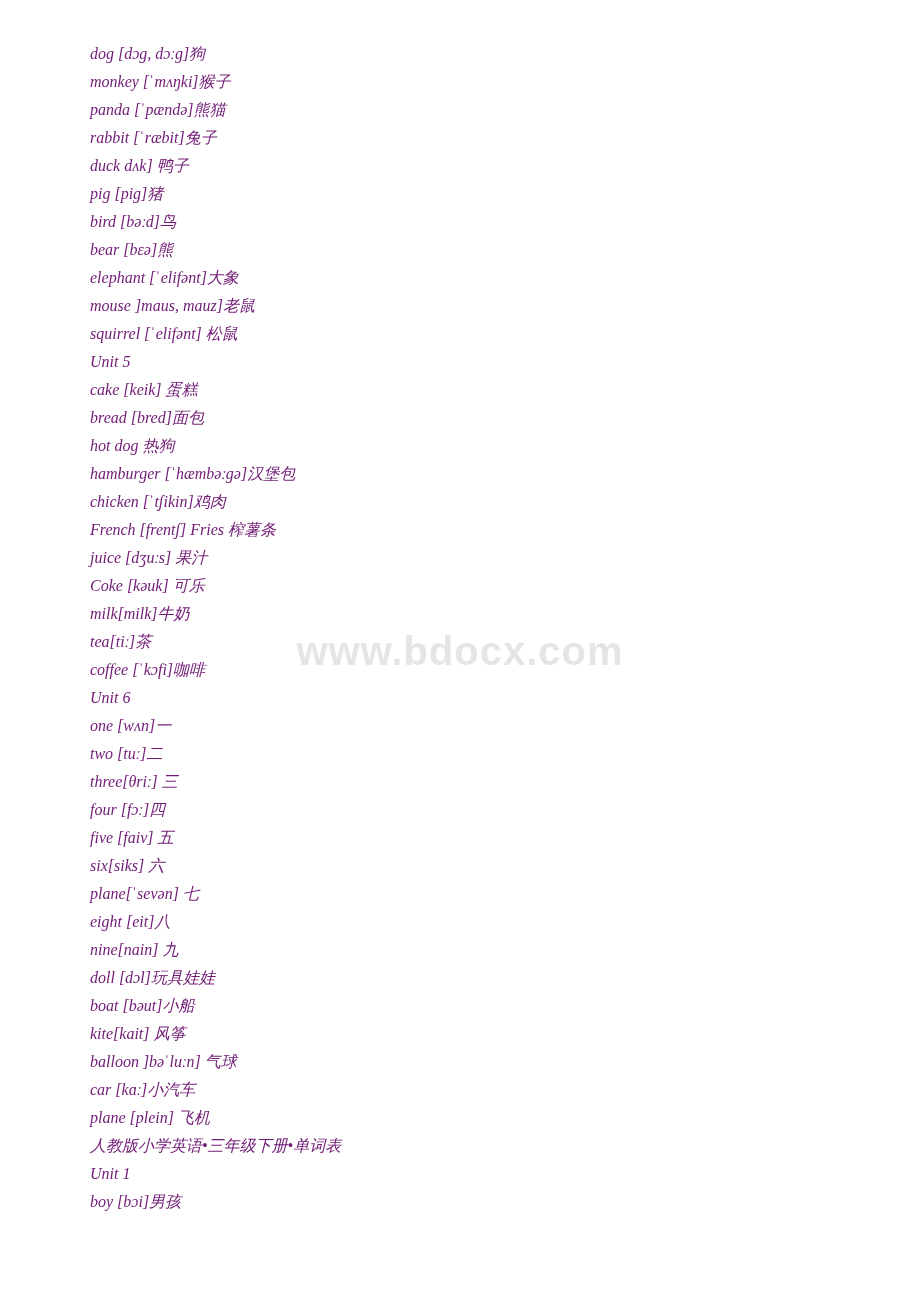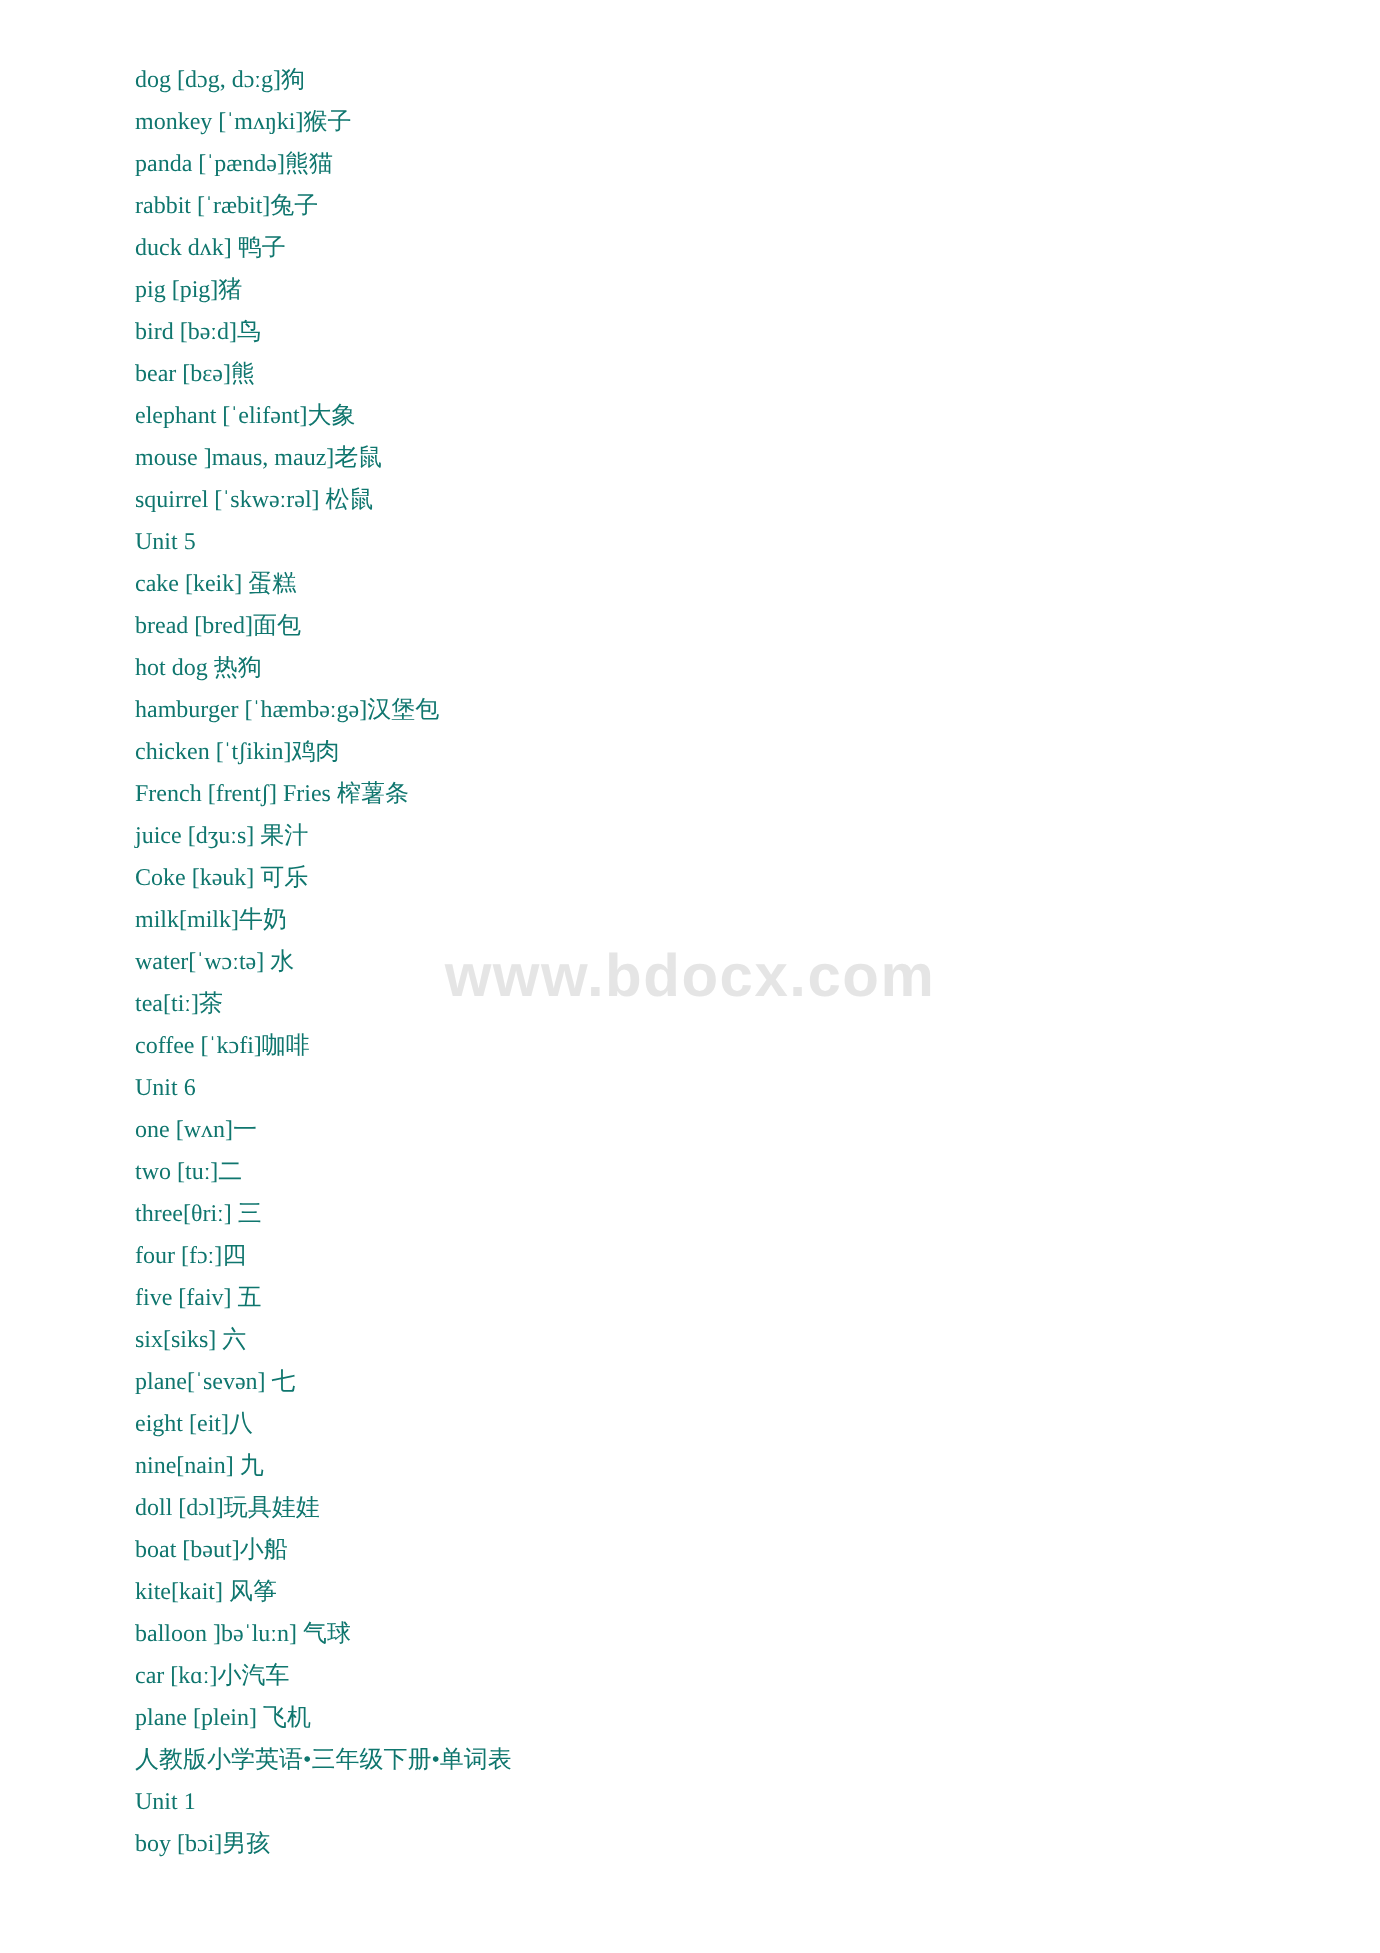--- a/index.html
+++ b/index.html
@@ -14,21 +14,22 @@
       color: #1a1a1a;
       width: 920px;
       min-height: 1302px;
       padding: 40px 60px 40px 90px;
       line-height: 1.7;
     }
     .content-line {
       display: block;
       font-size: 16px;
       line-height: 1.75;
-      color: #0f766e;
+      color: #701a75;
+      font-style: italic;
     }
     .watermark {
       position: fixed;
       top: 50%;
       left: 50%;
       transform: translate(-50%, -50%);
       font-size: 40px;
       color: rgba(180, 180, 180, 0.35);
       font-family: Arial, sans-serif;
       font-weight: bold;
@@ -47,32 +48,31 @@
     <span class="content-line">dog [dɔg, dɔːg]狗</span>
     <span class="content-line">monkey [ˈmʌŋki]猴子</span>
     <span class="content-line">panda [ˈpændə]熊猫</span>
     <span class="content-line">rabbit [ˈræbit]兔子</span>
     <span class="content-line">duck dʌk] 鸭子</span>
     <span class="content-line">pig [pig]猪</span>
     <span class="content-line">bird [bəːd]鸟</span>
     <span class="content-line">bear [bεə]熊</span>
     <span class="content-line">elephant [ˈelifənt]大象</span>
     <span class="content-line">mouse ]maus, mauz]老鼠</span>
-    <span class="content-line">squirrel [ˈskwəːrəl] 松鼠</span>
+    <span class="content-line">squirrel [ˈelifənt] 松鼠</span>
     <span class="content-line"> Unit 5</span>
     <span class="content-line">cake [keik] 蛋糕</span>
     <span class="content-line">bread [bred]面包</span>
     <span class="content-line">hot dog 热狗</span>
     <span class="content-line">hamburger [ˈhæmbəːgə]汉堡包</span>
     <span class="content-line">chicken [ˈtʃikin]鸡肉</span>
     <span class="content-line">French [frentʃ]  Fries 榨薯条</span>
     <span class="content-line">juice [dʒuːs] 果汁</span>
     <span class="content-line">Coke [kəuk] 可乐</span>
     <span class="content-line">milk[milk]牛奶</span>
-    <span class="content-line">water[ˈwɔːtə] 水</span>
     <span class="content-line">tea[tiː]茶</span>
     <span class="content-line">coffee [ˈkɔfi]咖啡</span>
     <span class="content-line">Unit 6</span>
     <span class="content-line">one [wʌn]一</span>
     <span class="content-line">two [tuː]二</span>
     <span class="content-line">three[θriː] 三</span>
     <span class="content-line">four [fɔː]四</span>
     <span class="content-line">five [faiv]  五</span>
     <span class="content-line">six[siks] 六</span>
     <span class="content-line">plane[ˈsevən] 七</span>

